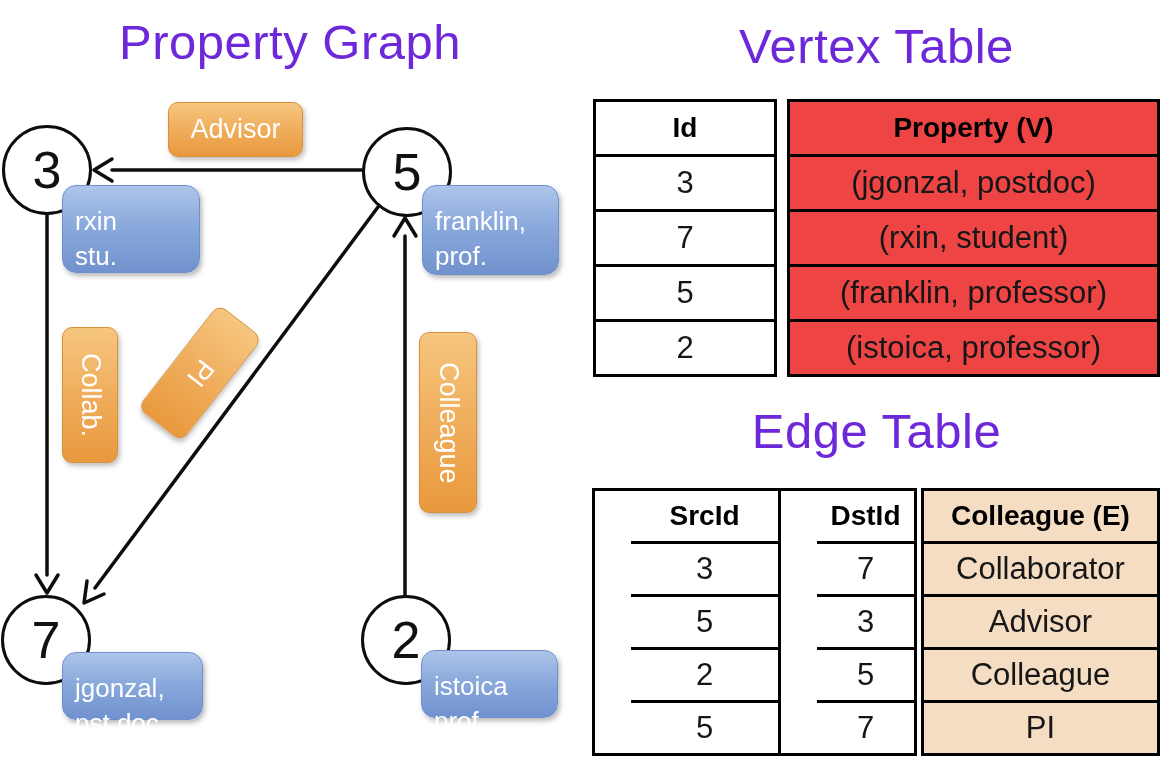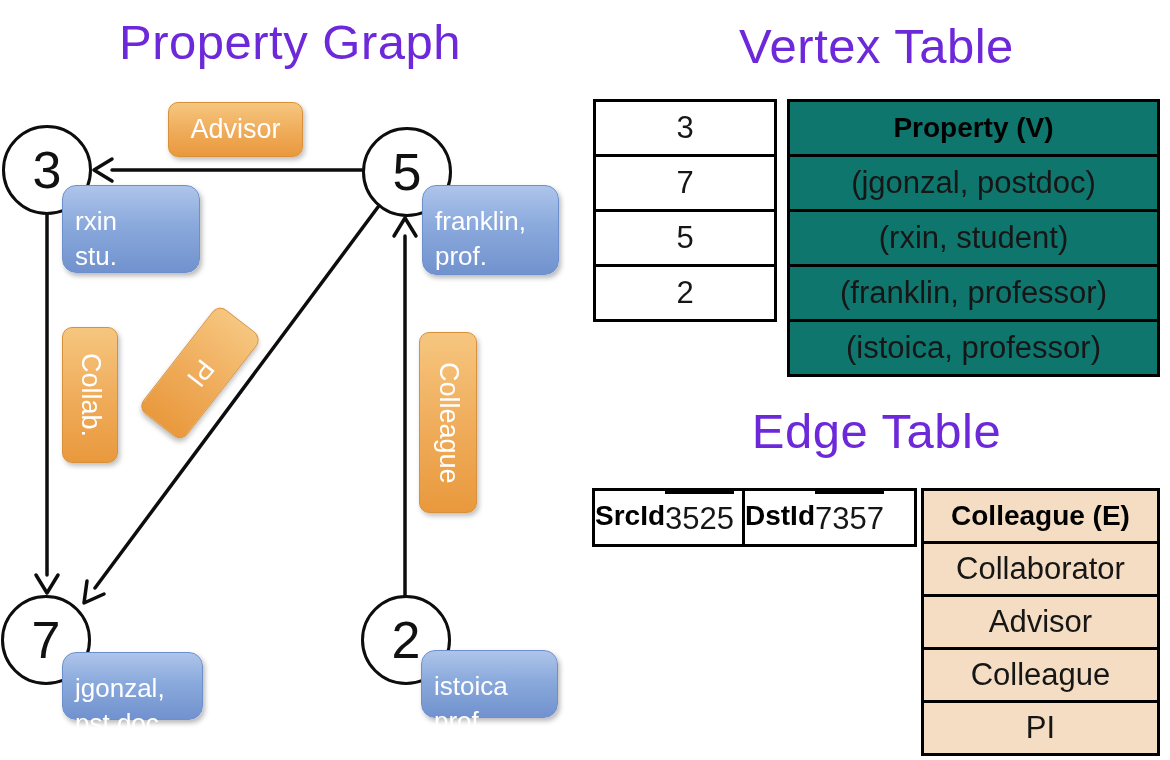--- a/index.html
+++ b/index.html
@@ -52,24 +52,24 @@
   }
   .trow {
     border-top:3px solid #000;
     display:flex; align-items:center; justify-content:center;
     font-size:31px; font-weight:300; color:#161616;
   }
   .trow:first-child { border-top:none; }
   .trow.th { font-weight:bold; font-size:28px; color:#000; }
   .v-rows .trow { height:52px; }
   .e-rows .trow { height:50px; }
-  .bluefill { background:#0f766e; }
+  .bluefill { background:#ef4444; }
   .tanfill  { background:#f5ddc3; }
   .tbl2 { display:flex; }
-  .tbl2 .col { display:flex; flex-direction:row; }
+  .tbl2 .col { display:flex; flex-direction:column;padding-left:36px; }
   .vdiv { width:3px; background:#000; }
 </style>
 </head>
 <body>
 
 <div class="stage">
 
   <svg class="edges-svg" width="580" height="760" viewBox="0 0 580 760">
     <g stroke="#0d0d0d" stroke-width="3.5" fill="none" stroke-linecap="round" stroke-linejoin="round">
       <line x1="362" y1="170" x2="112" y2="170"></line>
@@ -100,20 +100,21 @@
 prof.</div>
 
   <div class="elabel" style="left:168px; top:102px; width:135px; height:55px;">Advisor</div>
   <div class="elabel vert" style="left:62px; top:327px; width:56px; height:136px;">Collab.</div>
   <div class="elabel vert" style="left:172px; top:307px; width:56px; height:132px; transform:rotate(38deg);">PI</div>
   <div class="elabel vert" style="left:419px; top:332px; width:58px; height:181px;">Colleague</div>
 
   <div class="big-title" style="left:593px; top:18px; width:567px;">Vertex Table</div>
 
   <div class="tbl v-rows" style="left:593px; top:99px; width:184px;">
+    <div class="trow th">Id</div>
     <div class="trow">3</div>
     <div class="trow">7</div>
     <div class="trow">5</div>
     <div class="trow">2</div>
   </div>
 
   <div class="tbl v-rows bluefill" style="left:787px; top:99px; width:373px;">
     <div class="trow th">Property (V)</div>
     <div class="trow">(jgonzal, postdoc)</div>
     <div class="trow">(rxin, student)</div>

